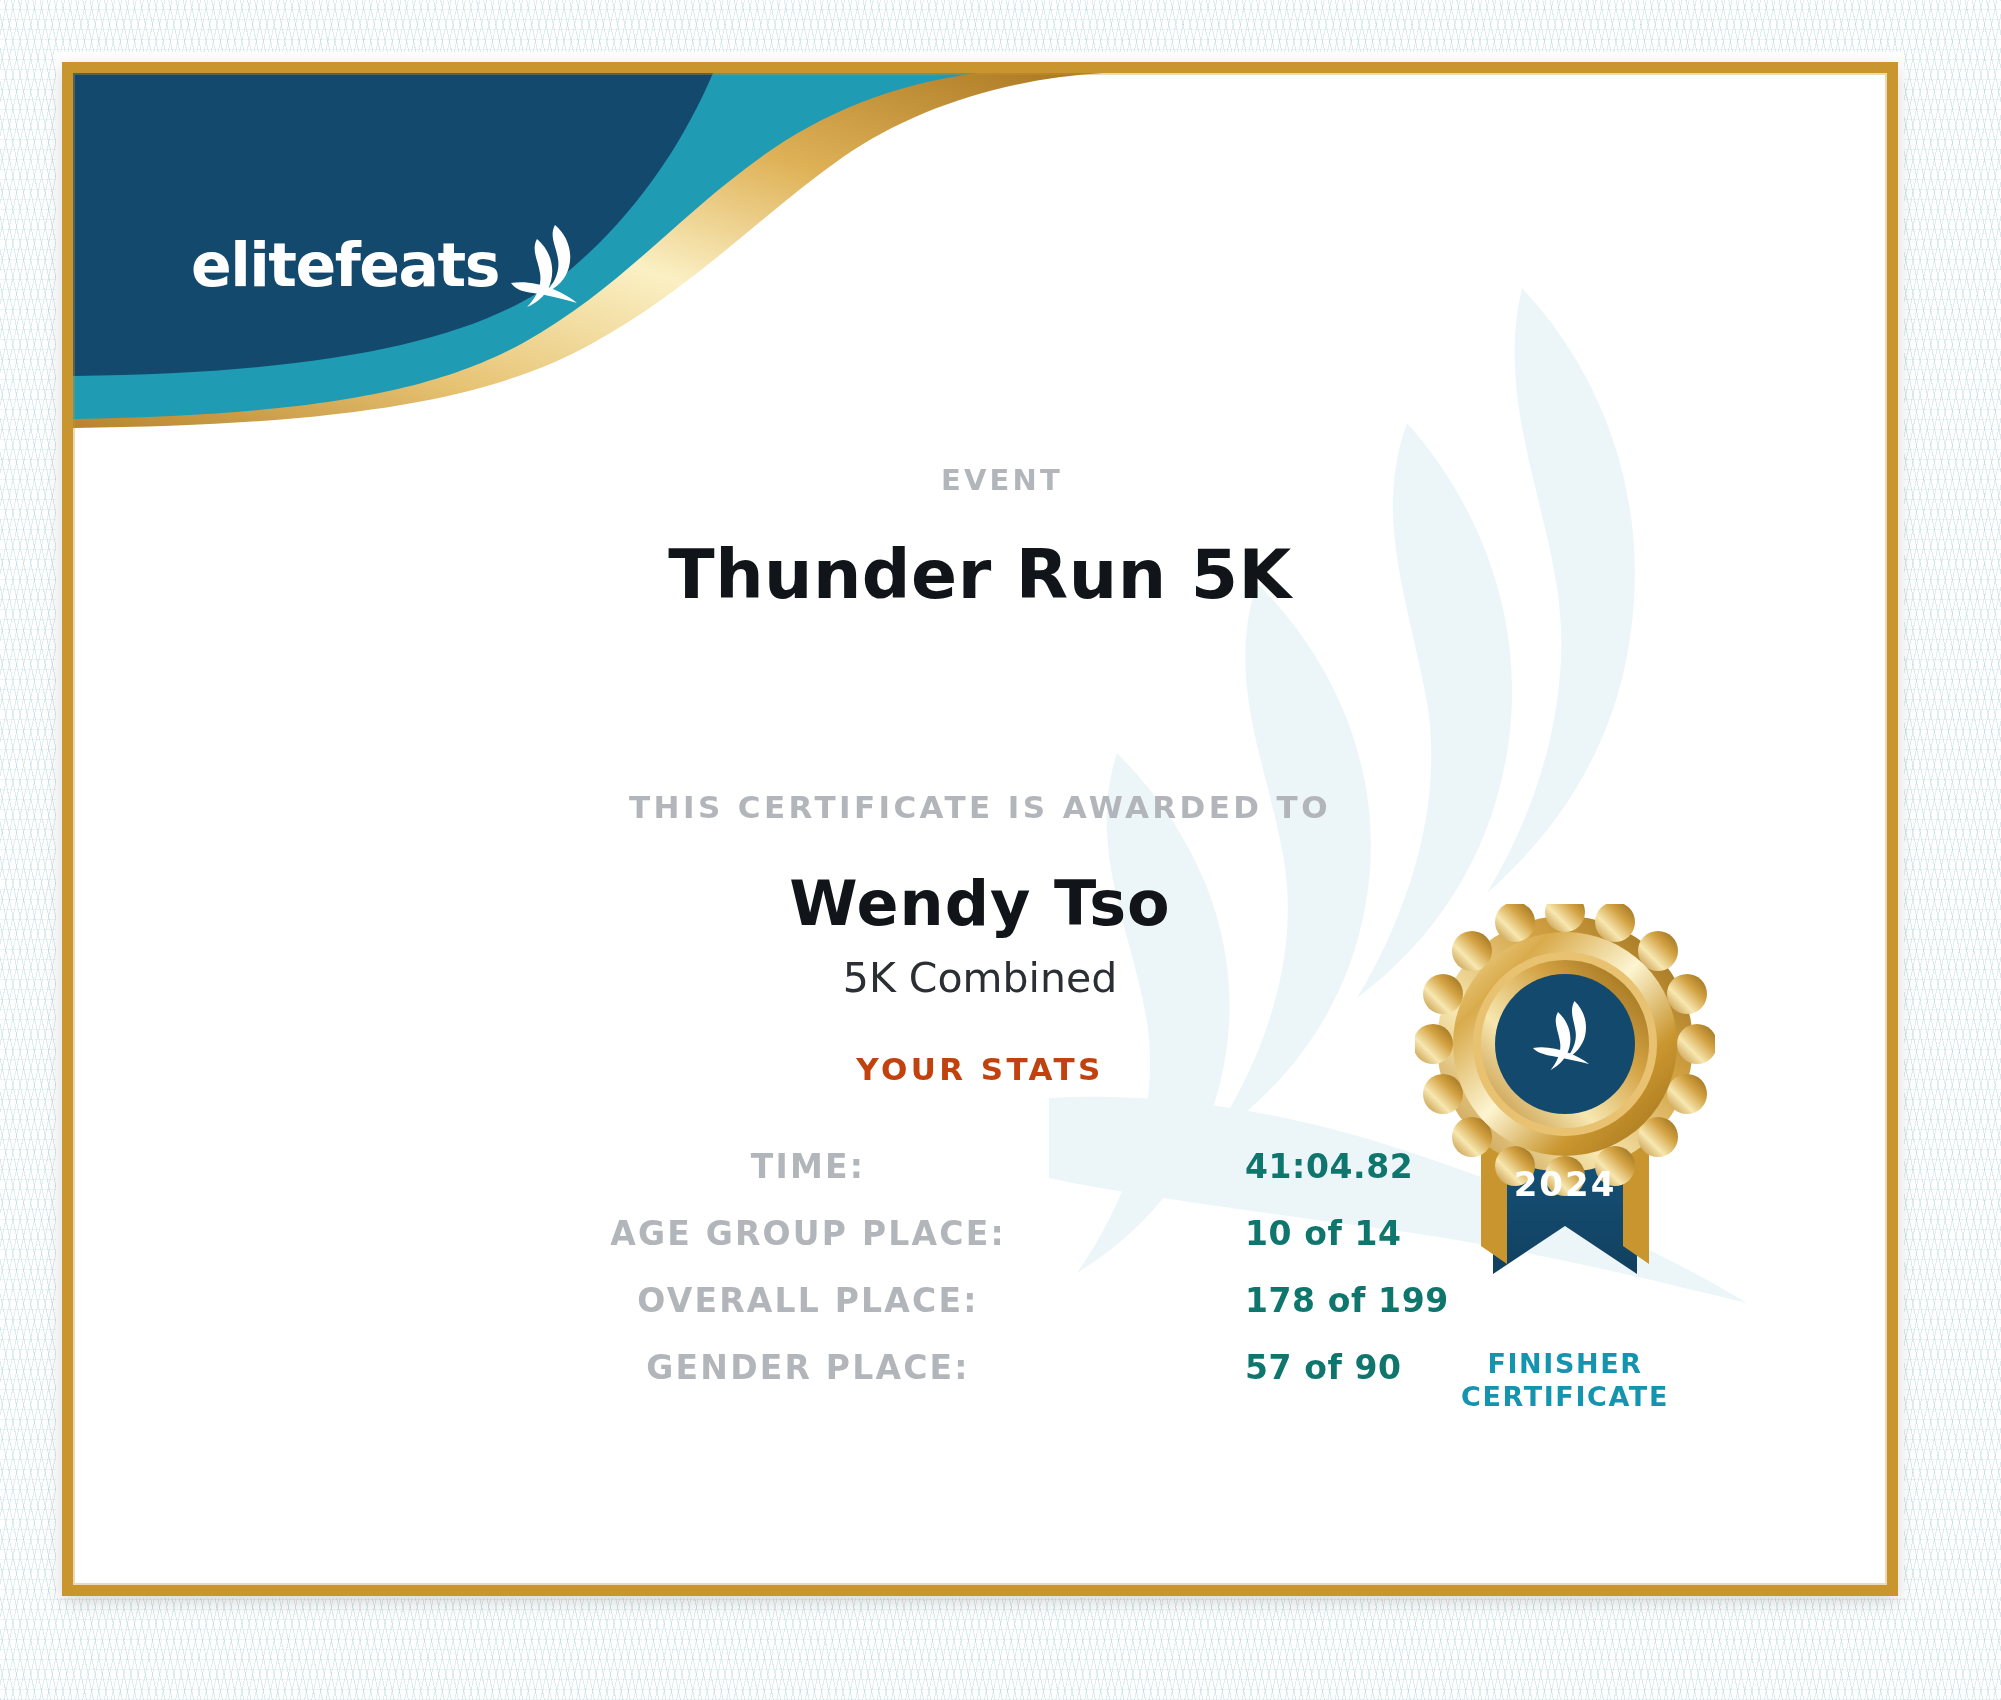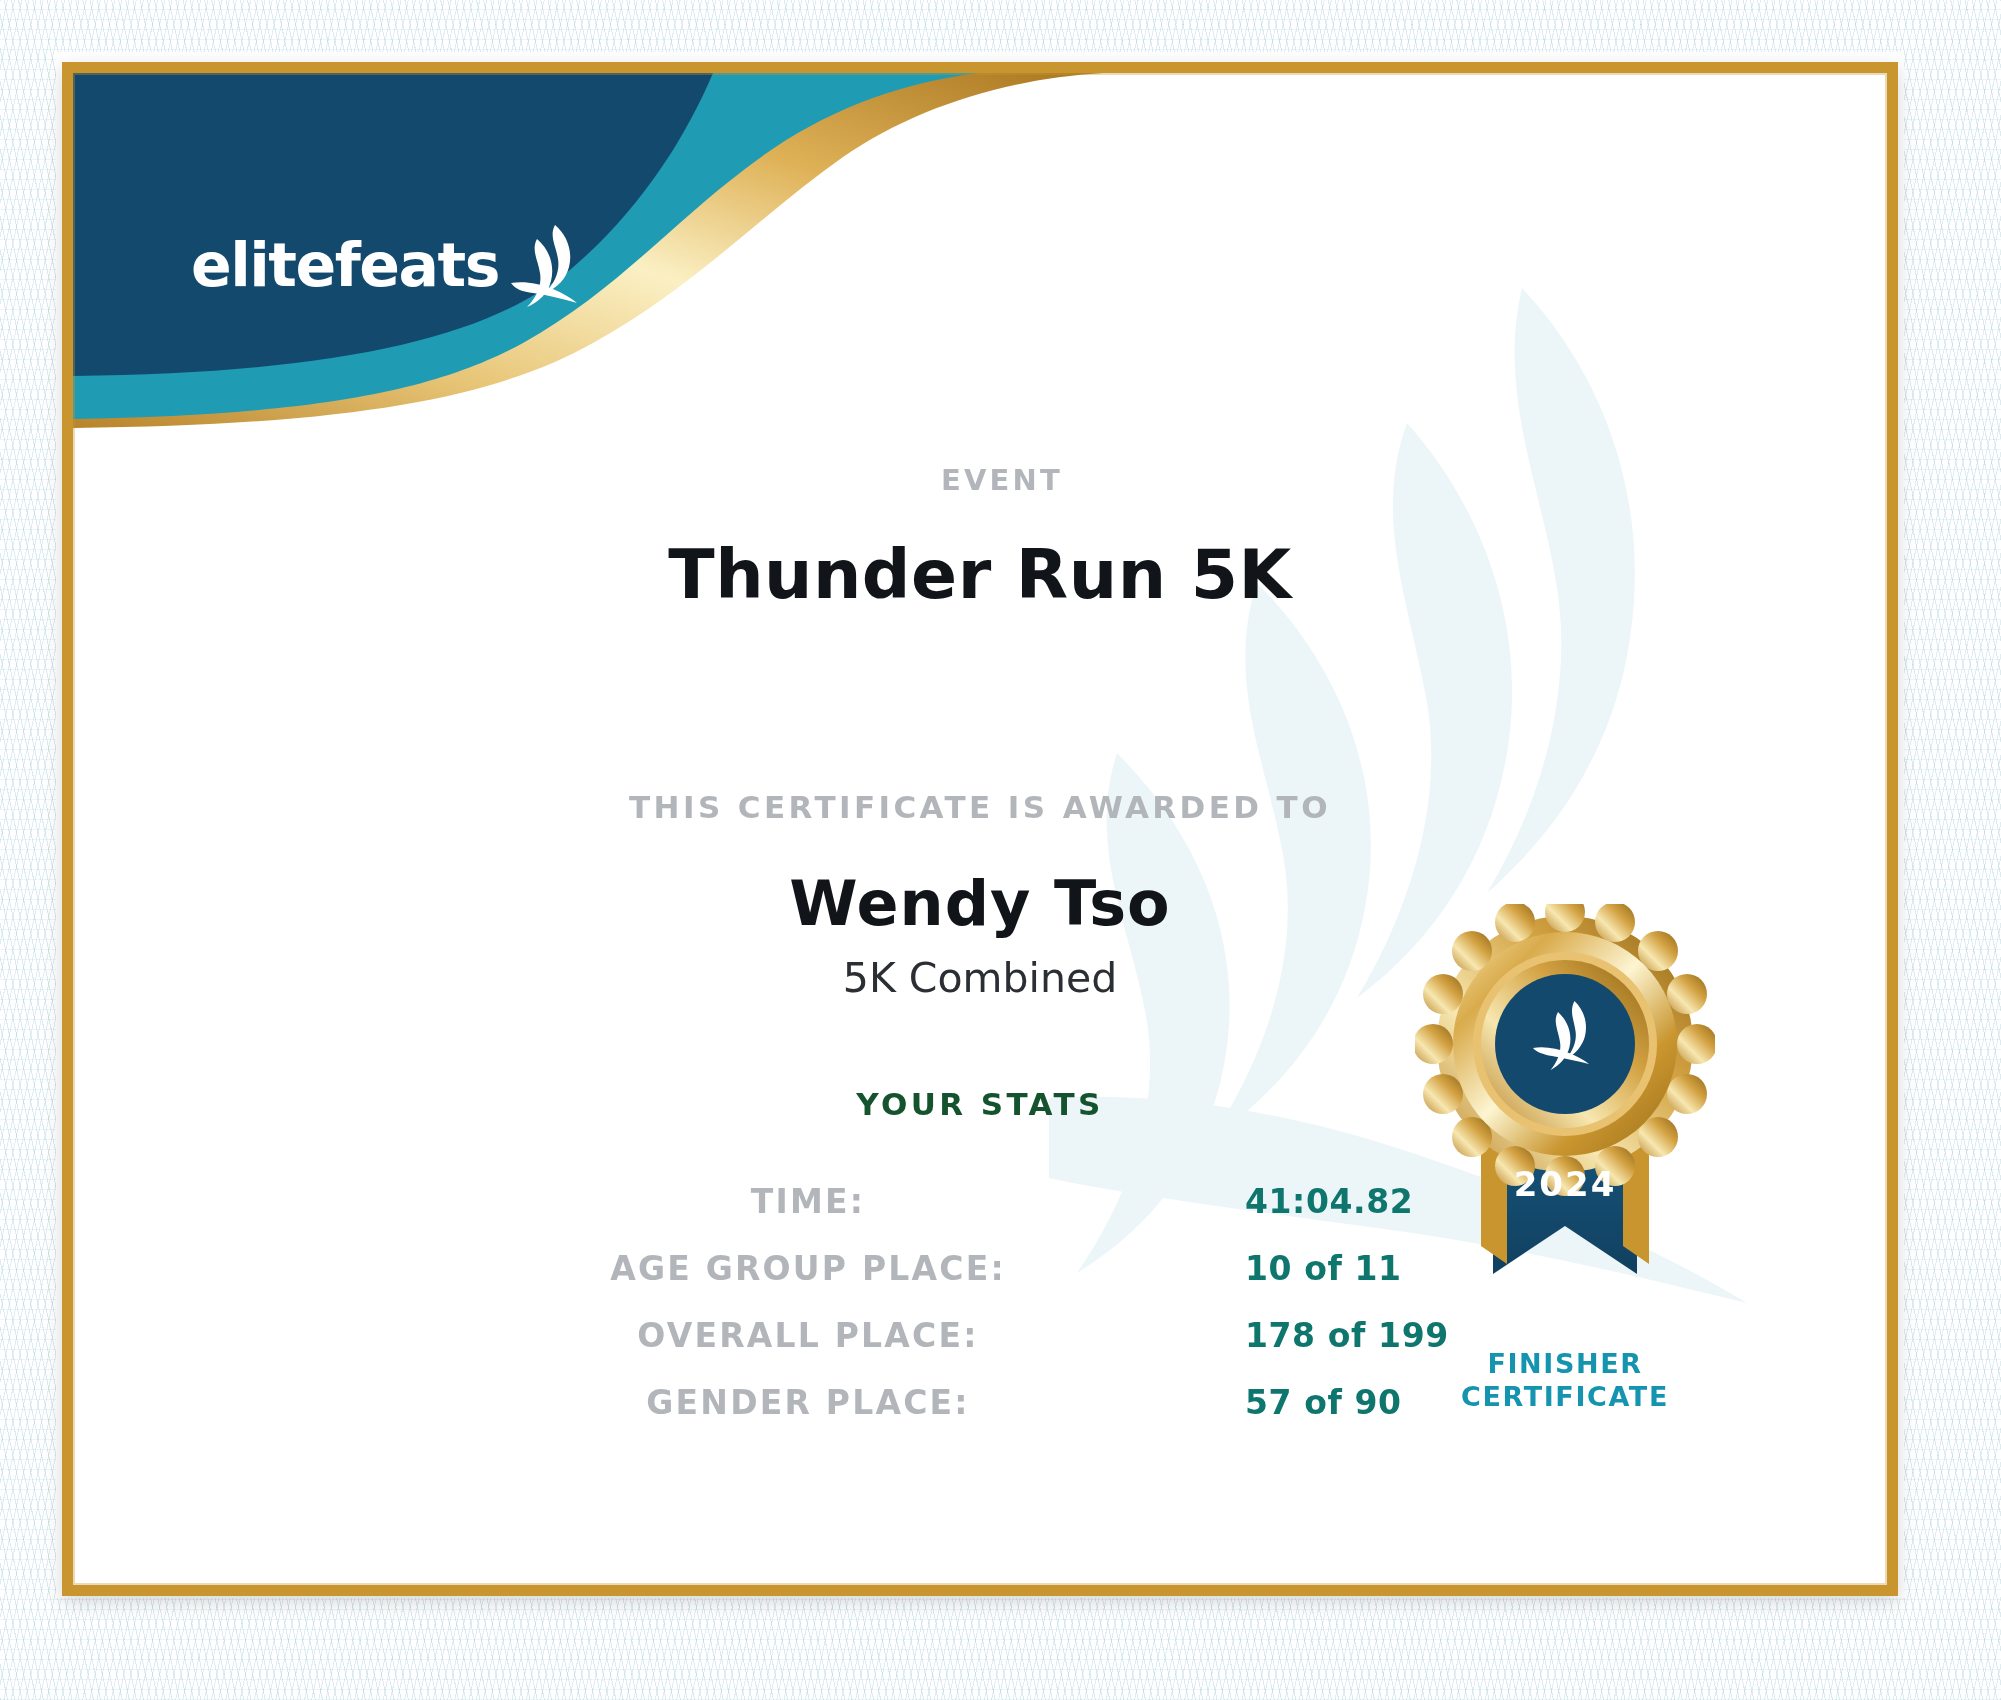--- a/index.html
+++ b/index.html
@@ -143,22 +143,22 @@
     font-family: "DejaVu Sans", sans-serif;
   }
   .division {
     margin-top: 14px;
     color: #2b2f33;
     font-size: 41px;
     font-weight: 400;
     font-family: "DejaVu Sans", sans-serif;
   }
   .stats-label {
-    margin-top: 84px;
-    color: #14532d;
+    margin-top: 49px;
+    color: #c2410c;
     font-size: 31px;
     letter-spacing: 3.4px;
     font-weight: 600;
     font-family: "DejaVu Sans", sans-serif;
   }
 
   .stats-list {
     margin-top: 60px;
     display: flex;
     flex-direction: column;
@@ -265,21 +265,21 @@
 
       <div class="stats-label">YOUR STATS</div>
 
       <div class="stats-list">
         <div class="stat-row">
           <div class="stat-key">TIME:</div>
           <div class="stat-val">41:04.82</div>
         </div>
         <div class="stat-row">
           <div class="stat-key">AGE GROUP PLACE:</div>
-          <div class="stat-val">10 of 11</div>
+          <div class="stat-val">10 of 14</div>
         </div>
         <div class="stat-row">
           <div class="stat-key">OVERALL PLACE:</div>
           <div class="stat-val">178 of 199</div>
         </div>
         <div class="stat-row">
           <div class="stat-key">GENDER PLACE:</div>
           <div class="stat-val">57 of 90</div>
         </div>
       </div>

